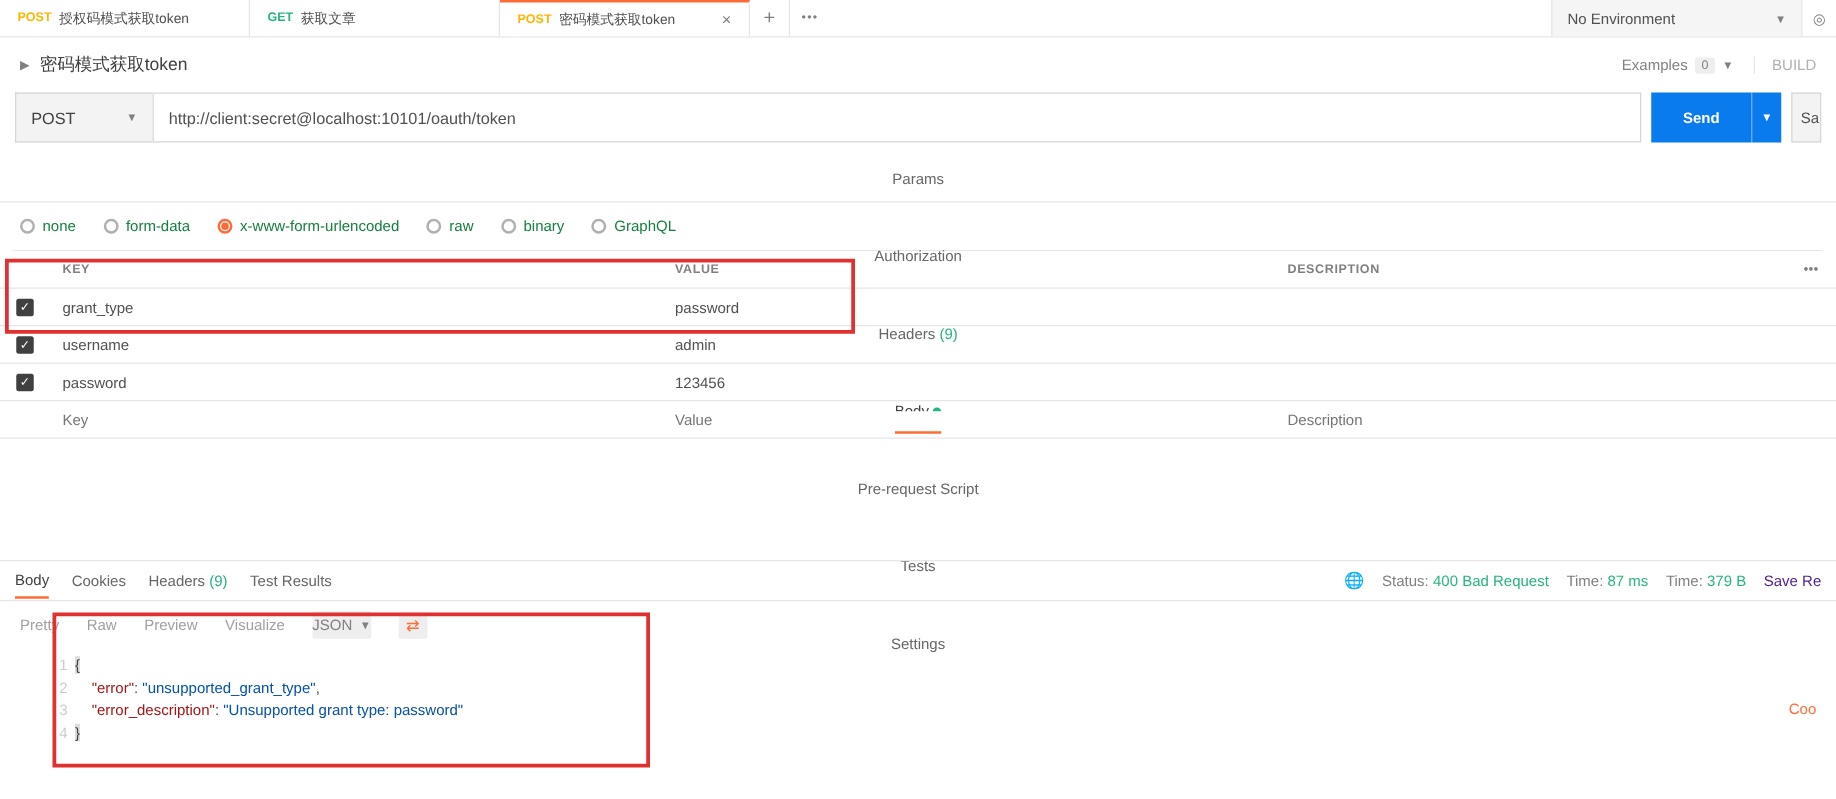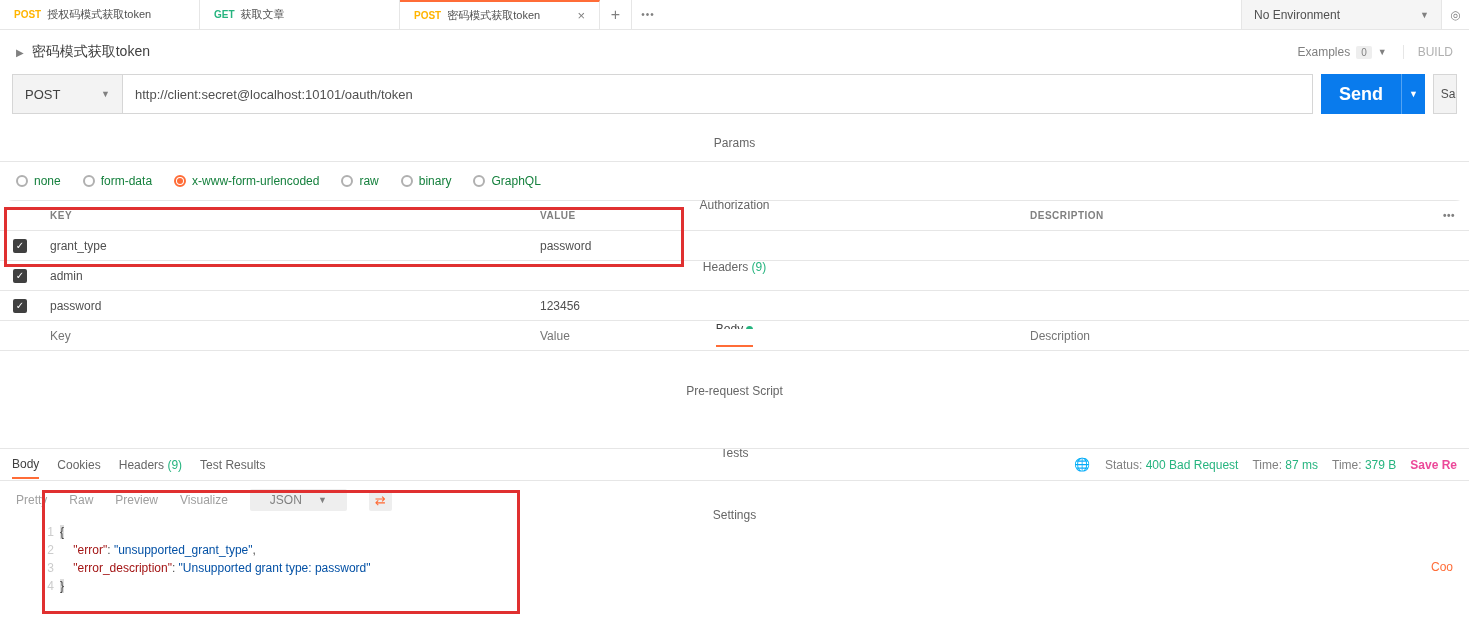--- a/index.html
+++ b/index.html
@@ -21,21 +21,21 @@
 .title-caret { margin-right: 8px; color: #808080; font-size: 10px; }
 .title-text { font-size: 14px; color: #404040; }
 .title-right { margin-left: auto; display: flex; align-items: center; gap: 16px; color: #808080; }
 .examples-pill { display: flex; align-items: center; gap: 6px; cursor: pointer; }
 .count-badge { background: #eee; padding: 1px 5px; border-radius: 2px; font-size: 10px; }
 .build-btn { color: #b0b0b0; cursor: pointer; border-left: 1px solid #e6e6e6; padding-left: 14px; }
 
 .url-row { display: flex; align-items: stretch; padding: 0 12px 12px 12px; gap: 0; height: 52px; }
 .method-select { width: 110px; border: 1px solid #d6d6d6; background: #f3f3f3; display: flex; align-items: center; padding: 0 12px; justify-content: space-between; cursor: pointer; font-size: 13px; color: #404040; border-right: none; }
 .url-input { flex: 1; border: 1px solid #d6d6d6; padding: 0 12px; font-size: 13px; color: #505050; outline: none; }
-.send-btn { width: 80px; background: #097bed; color: #fff; display: flex; align-items: center; justify-content: center; font-size: 18px; font-weight: 600; cursor: pointer; margin-left: 8px; }
+.send-btn { width: 80px; background: #097bed; color: #fff; display: flex; align-items: center; justify-content: center; font-size: 12px; font-weight: 600; cursor: pointer; margin-left: 8px; }
 .send-caret { width: 24px; background: #097bed; border-left: 1px solid rgba(255,255,255,.3); display: flex; align-items: center; justify-content: center; color: #fff; cursor: pointer; font-size: 9px; }
 .save-btn { width: 24px; margin-left: 8px; border: 1px solid #d6d6d6; background: #f3f3f3; display: flex; align-items: center; justify-content: center; color: #505050; cursor: pointer; font-size: 12px; overflow: hidden; padding-left: 6px; }
 
 .req-tabs { display: flex; padding: 0 16px; border-bottom: 1px solid #e6e6e6; height: 36px; align-items: center; gap: 28px; flex-direction: column; }
 .req-tab { color: #666; cursor: pointer; font-size: 12px; padding: 10px 0; }
 .req-tab.active { color: #404040; border-bottom: 2px solid #ff6c37; font-weight: 500; margin-bottom: -1px; padding-bottom: 9px; }
 .headers-count { color: #26b47f; }
 .body-dot { display: inline-block; width: 7px; height: 7px; border-radius: 50%; background: #26b47f; margin-left: 3px; }
 .req-tabs-right { margin-left: auto; color: #ff6c37; cursor: pointer; }
 
@@ -60,27 +60,27 @@
 .params-row.empty input { border: none; width: 100%; outline: none; color: #b0b0b0; font-size: 12px; }
 
 .annot-box1 { position: absolute; border: 3px solid #e03030; pointer-events: none; left: 4px; top: 207px; width: 680px; height: 60px; }
 
 .response-area { position: absolute; top: 448px; left: 0; right: 0; border-top: 1px solid #e6e6e6; }
 .resp-tabs { display: flex; align-items: center; padding: 6px 12px; height: 32px; gap: 18px; border-bottom: 1px solid #e6e6e6; }
 .resp-tab { color: #666; cursor: pointer; }
 .resp-tab.active { color: #404040; border-bottom: 2px solid #ff6c37; padding-bottom: 6px; margin-bottom: -7px; }
 .resp-status { margin-left: auto; display: flex; align-items: center; gap: 14px; color: #808080; }
 .status-val { color: #26b47f; }
-.save-resp { color: #ec4899; cursor: pointer; font-weight: bold; }
+.save-resp { color: #4c1d95; cursor: pointer; }
 .globe-icon { color: #808080; font-size: 13px; }
 
 .view-tabs { display: flex; align-items: center; padding: 8px 16px; gap: 22px; height: 38px; }
 .view-tab { color: #a0a0a0; cursor: pointer; }
 .view-tab.active { color: #a0a0a0; }
-.json-select { background: #eee; padding: 4px 20px; border-radius: 2px; display: flex; align-items: center; gap: 16px; cursor: pointer; color: #808080; justify-content: flex-end; }
+.json-select { background: #eee; padding: 4px 0; border-radius: 2px; display: flex; align-items: center; gap: 6px; cursor: pointer; color: #808080; justify-content: flex-end; }
 .wrap-icon { color: #ff6c37; background: #eee; padding: 3px 6px; border-radius: 2px; font-size: 13px; }
 
 .code-block { padding: 4px 40px 4px 60px; font-family: Consolas, Monaco, monospace; font-size: 12px; line-height: 18px; position: relative; }
 .code-line { white-space: pre; }
 .ln { position: absolute; left: 36px; color: #ccc; width: 18px; text-align: right; }
 .brace { color: #404040; background: #ddd; }
 .key-str { color: #a31515; }
 .val-str { color: #0451a5; }
 
 .annot-box2 { position: absolute; border: 3px solid #e03030; pointer-events: none; left: 42px; top: 490px; width: 478px; height: 124px; }
@@ -185,20 +185,21 @@
   </div>
   <div class="params-row">
     <div class="col col-check"><span class="checkbox">✓</span></div>
     <div class="col col-key">grant_type</div>
     <div class="col col-value">password</div>
     <div class="col col-desc"></div>
     <div class="col col-more"></div>
   </div>
   <div class="params-row">
     <div class="col col-check"><span class="checkbox">✓</span></div>
+    <div class="col col-key">username</div>
     <div class="col col-value">admin</div>
     <div class="col col-desc"></div>
     <div class="col col-more"></div>
   </div>
   <div class="params-row">
     <div class="col col-check"><span class="checkbox">✓</span></div>
     <div class="col col-key">password</div>
     <div class="col col-value">123456</div>
     <div class="col col-desc"></div>
     <div class="col col-more"></div>

